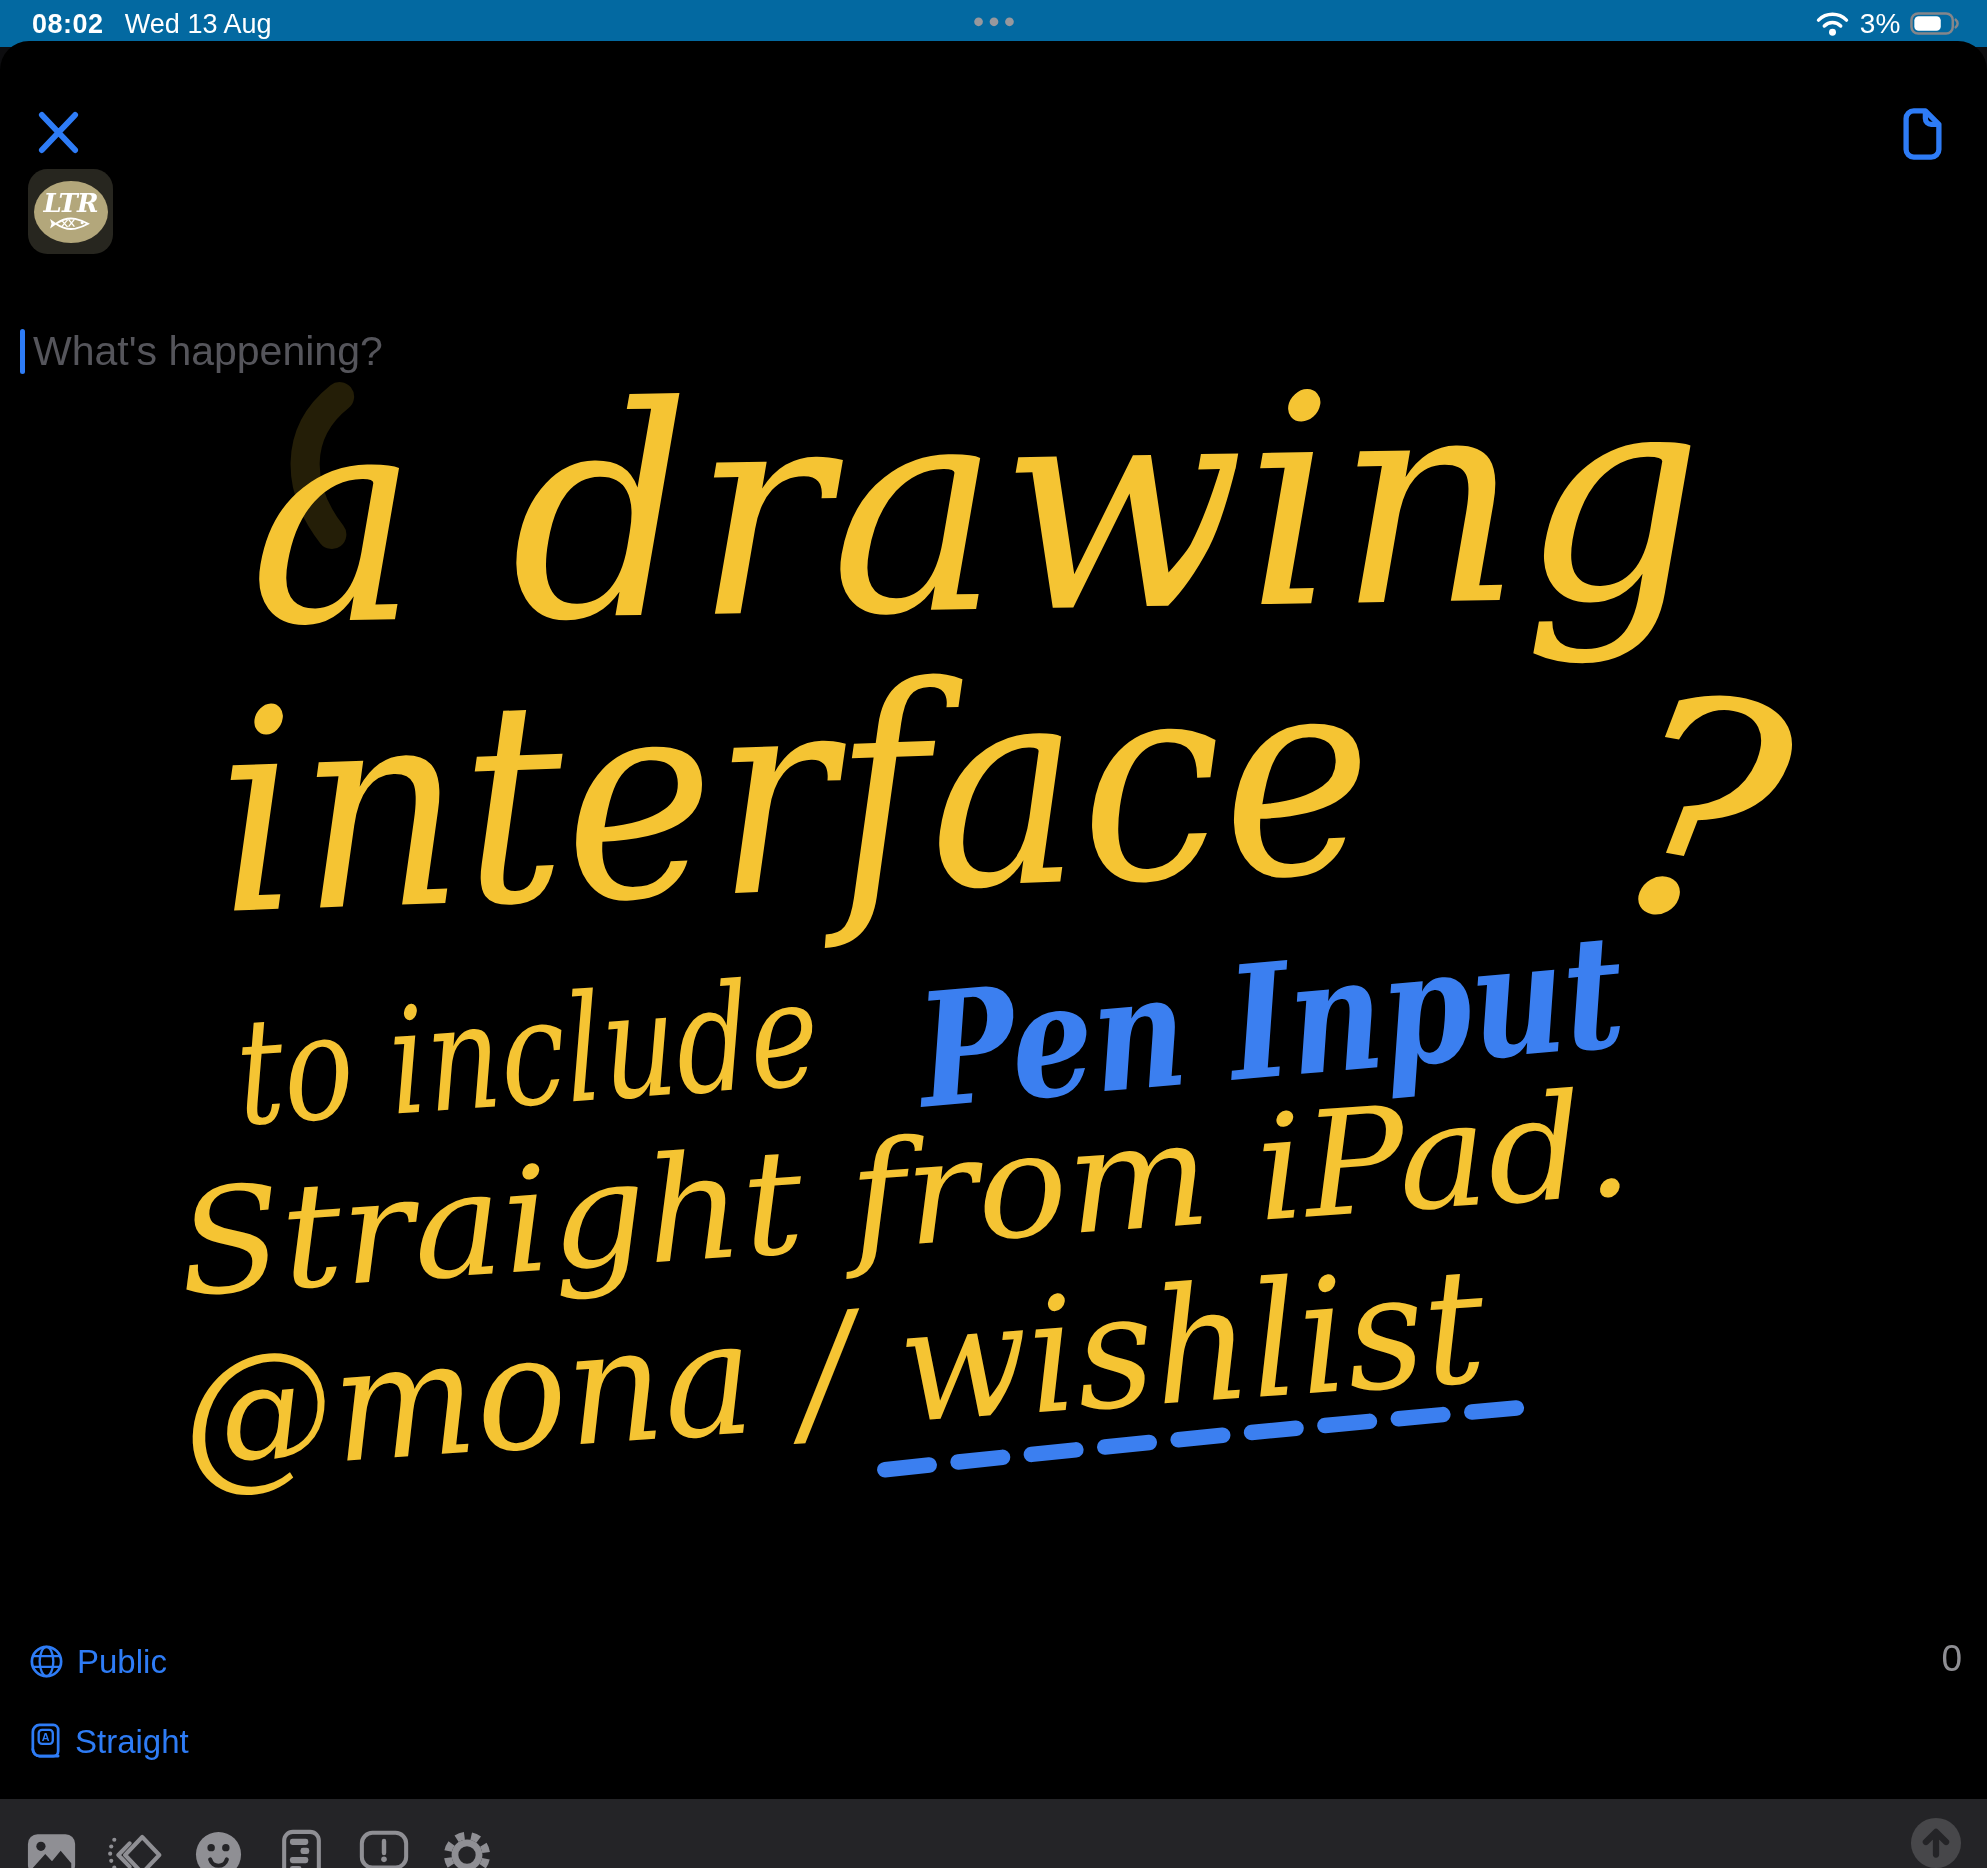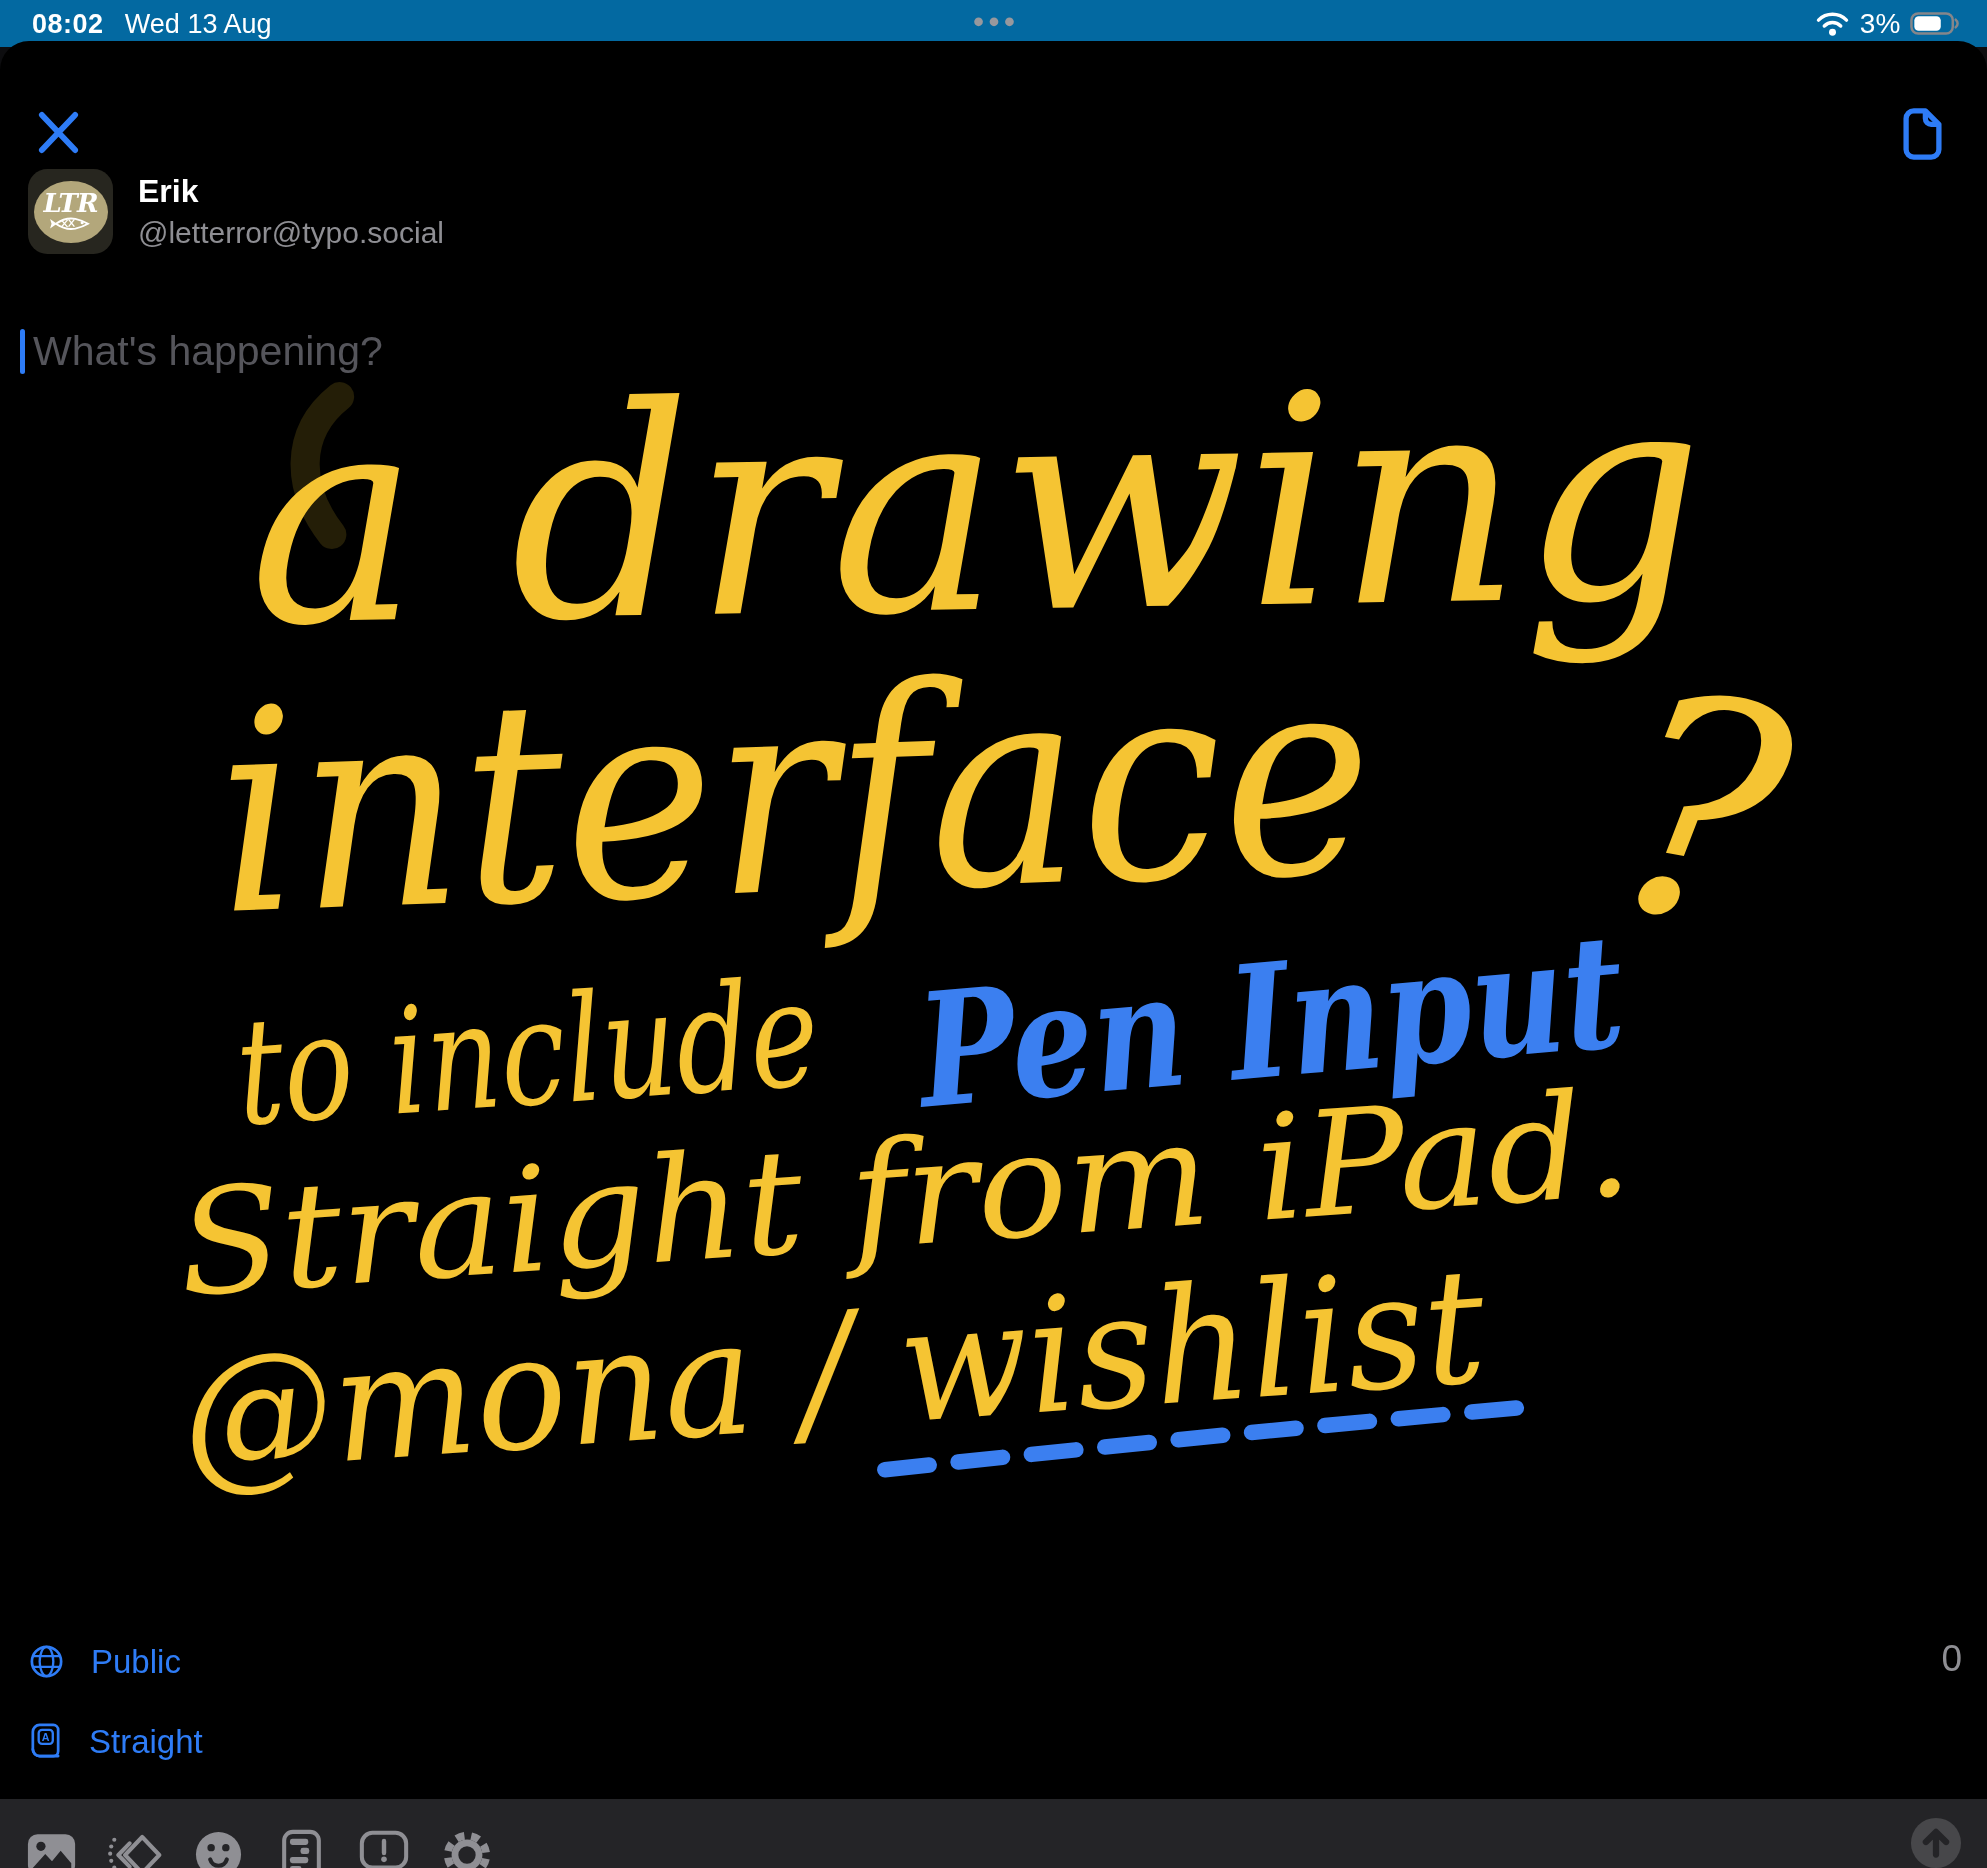--- a/index.html
+++ b/index.html
@@ -29,21 +29,21 @@
   .user-names{display:flex;flex-direction:column;justify-content:center;gap:5.8px;}
   .display-name{color:#fff;font-size:32px;font-weight:700;}
   .handle{color:#8e8e93;font-size:30px;font-weight:400;}
   
   .editor{position:absolute;left:0;top:245px;width:100%;height:1339px;}
   .caret{position:absolute;left:20.4px;top:43px;width:4.9px;height:45px;border-radius:2.9px;background:#2e7cf6;}
   .placeholder{position:absolute;left:33px;top:43px;font-size:41px;color:#55555b;line-height:45px;}
   .ink{position:absolute;left:0;top:0;}
   .ink text{font-family:"DejaVu Serif",serif;font-style:italic;}
   
-  .meta-row{position:absolute;left:27px;display:flex;align-items:center;gap:25px;color:#2e7cf6;}
+  .meta-row{position:absolute;left:27px;display:flex;align-items:center;gap:11px;color:#2e7cf6;}
   .meta-row .label{font-size:33px;font-weight:500;color:#2e7cf6;}
   .row-visibility{top:1601px;}
   .row-language{top:1681px;}
   .char-count{position:absolute;right:25px;top:1597px;font-size:37px;color:#8e8e93;}
   
   .toolbar{position:absolute;left:0;top:1758px;width:100%;height:111px;background:#242427;
     display:flex;align-items:center;gap:29px;padding-left:25px;box-sizing:border-box;}
   .tb-btn{width:54px;height:58px;display:flex;align-items:center;justify-content:center;}
   .send-btn{position:absolute;right:25px;top:18.4px;}
 </style>
@@ -96,24 +96,20 @@
       <div class="avatar">
         <div class="avatar-oval">
           <span class="avatar-mono">LTR</span>
           <svg width="45" height="17.5" viewBox="0 0 46 18">
             <path d="M8 9 Q18 2 28 4 Q36 6 41 9 Q36 12 28 14 Q18 16 8 9 Z" fill="none" stroke="#fff" stroke-width="2"></path>
             <path d="M9 9 L2 4 L3.5 9 L2 14 Z" fill="#fff"></path>
             <circle cx="35" cy="8" r="1.6" fill="#fff"></circle>
             <path d="M14 5.5 L20 12.5 M20 5 L14 12 M21 4.5 L27 12 M27 4.5 L21 12" stroke="#fff" stroke-width="1.4"></path>
           </svg>
         </div>
-      </div>
-      <div class="user-names">
-        <span class="display-name">Erik</span>
-        <span class="handle">@letterror@typo.social</span>
       </div>
     </div>
 
     <div class="editor">
       <div class="caret"></div>
       <span class="placeholder">What's happening?</span>
       <svg id="ink-svg" class="ink" width="1987" height="1339" viewBox="0 294 2048 1380">
           <path d="M 342 550 C 306 504 302 446 350 408" stroke="#5a4c12" stroke-width="30" fill="none" stroke-linecap="round" opacity="0.4"></path>
           <text x="258" y="640" fill="#f5c433" font-size="300" textLength="1500" lengthAdjust="spacingAndGlyphs" transform="rotate(-1 258 640)">a drawing</text>
           <text x="228" y="938" fill="#f5c433" font-size="288" textLength="1190" lengthAdjust="spacingAndGlyphs" transform="rotate(-2 228 938)">interface</text>

